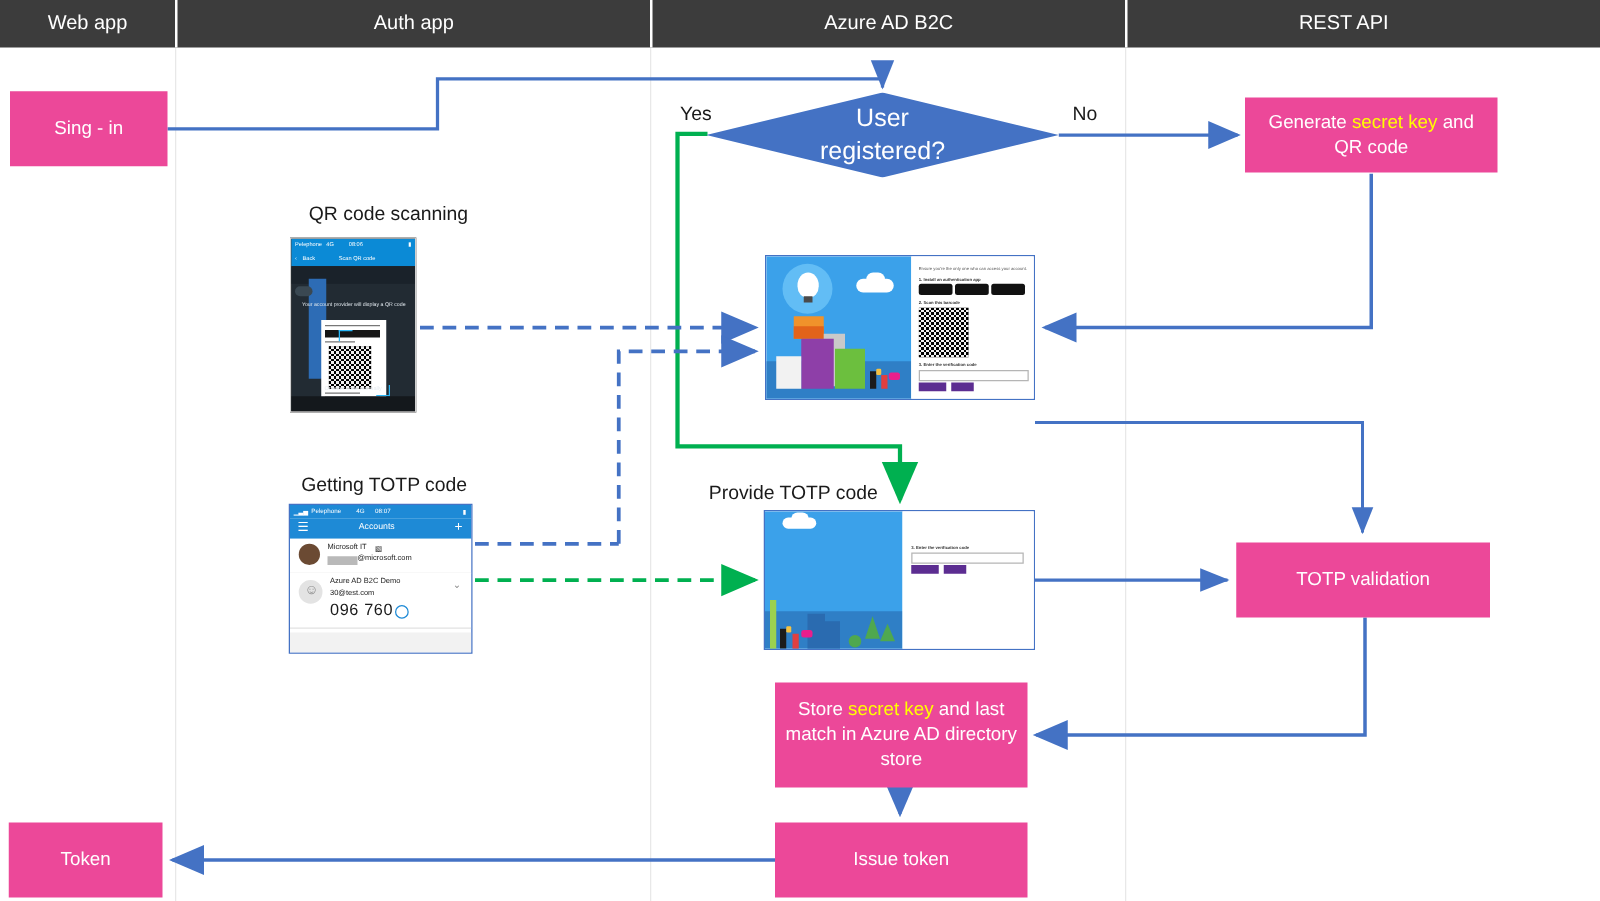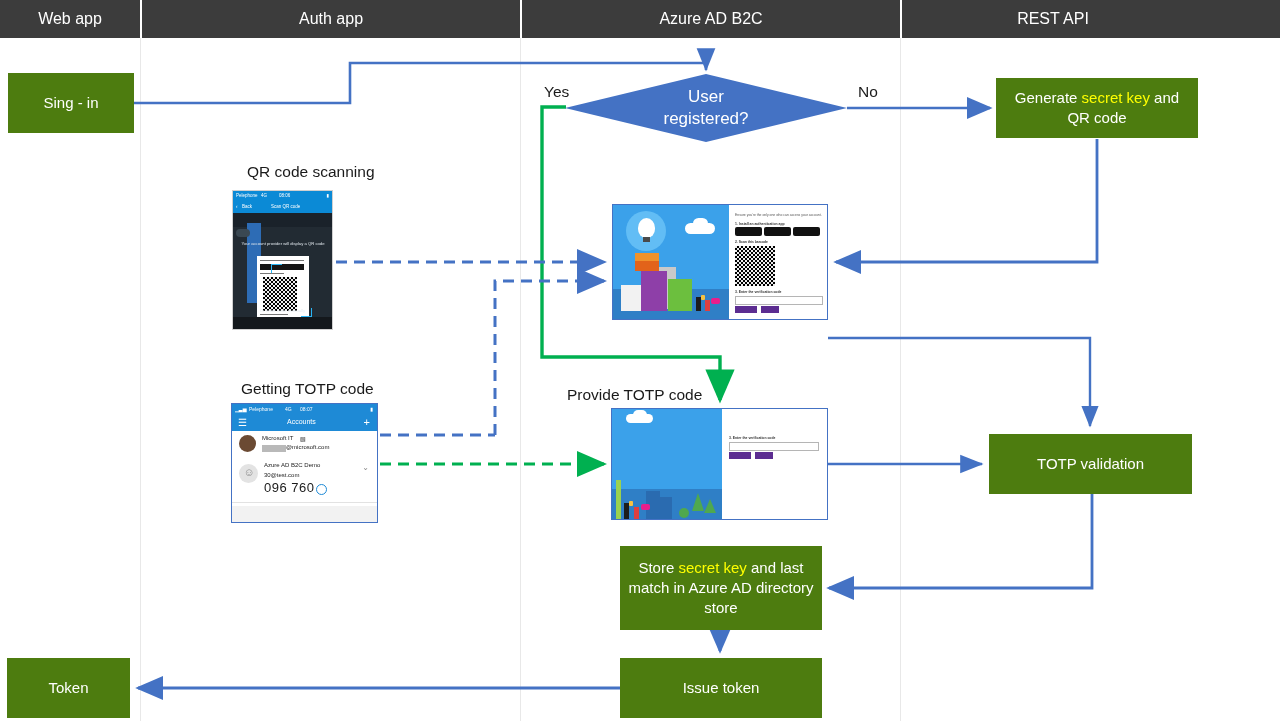--- a/index.html
+++ b/index.html
@@ -27,38 +27,38 @@
     position:absolute;top:0;width:2px;height:38px;background:#ffffff;
   }
   
   .lane-sep{
     position:absolute;top:38px;width:1px;height:683px;background:#e8e8e8;
   }
 
   
   .box{
     position:absolute;
-    background:#4d7c0f;
+    background:#ec4899;
     color:#ffffff;
     display:flex;align-items:center;justify-content:center;
     text-align:center;
     font-size:15px;
     line-height:1.35;
     box-sizing:border-box;
     padding:2px 6px;
   }
   .hl{color:#ffff00;}
 
   
   .diamond-wrap{position:absolute;}
   .diamond-wrap svg{display:block;}
   .diamond-label{
     position:absolute;left:0;top:0;width:100%;height:100%;
     display:flex;align-items:center;justify-content:center;
-    color:#ffffff;font-size:17px;text-align:center;line-height:1.3;
+    color:#ffffff;font-size:20px;text-align:center;line-height:1.3;
     pointer-events:none;
   }
 
   
   .caption{
     position:absolute;color:#1a1a1a;font-size:15.5px;line-height:1.35;
     white-space:pre-line;
   }
   .edge-label{
     position:absolute;color:#1a1a1a;font-size:15.5px;
@@ -125,21 +125,21 @@
 <div id="root">
 
   <div class="lane-sep" style="left:140px;"></div>
   <div class="lane-sep" style="left:520px;"></div>
   <div class="lane-sep" style="left:900px;"></div>
 
   <div class="lane-header">
     <div class="lane-title" style="left:0px;width:140px;">Web app</div>
     <div class="lane-title" style="left:142px;width:378px;">Auth app</div>
     <div class="lane-title" style="left:522px;width:378px;">Azure AD B2C</div>
-    <div class="lane-title" style="left:864px;width:378px;border-radius:15px;">REST API</div>
+    <div class="lane-title" style="left:886px;width:378px;border-radius:15px;">REST API</div>
     <div class="lane-div" style="left:140px;"></div>
     <div class="lane-div" style="left:520px;"></div>
     <div class="lane-div" style="left:900px;"></div>
   </div>
 
   <svg id="wires" viewBox="0 0 1280 721">
     <defs>
       <marker id="arrB" markerWidth="10" markerHeight="10" refX="8.4" refY="4" orient="auto">
         <path d="M0,0.4 L9,4 L0,7.6 z" fill="#4472c4"></path>
       </marker>

